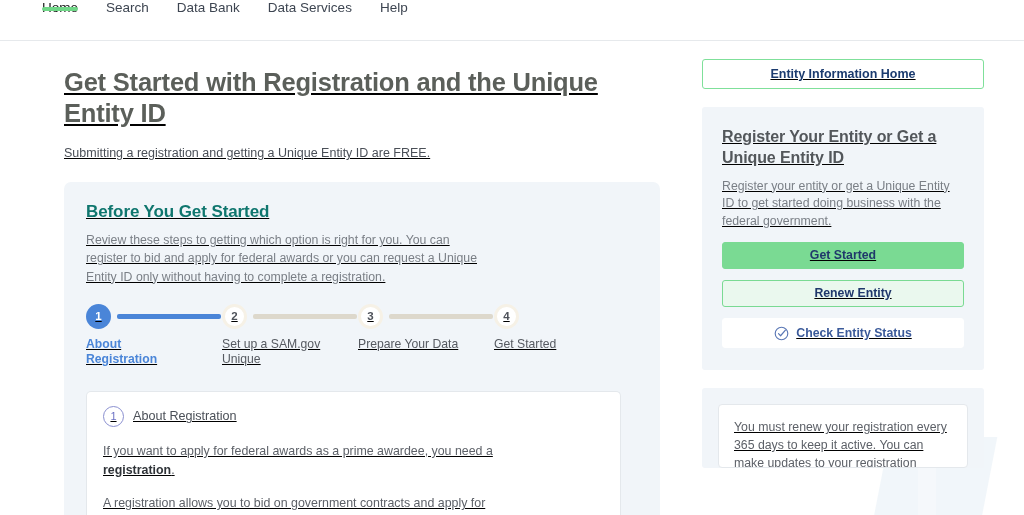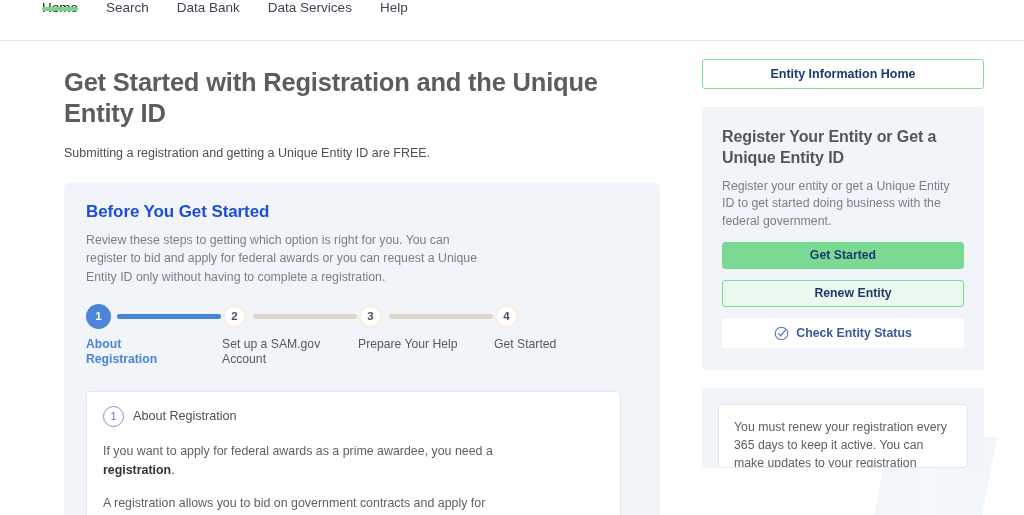--- a/index.html
+++ b/index.html
@@ -43,20 +43,21 @@
     background: #6fd787;
   }
 
   
   .page {
     position: relative;
     width: 1024px;
     height: 474px;
     background: #ffffff;
     overflow: hidden;
+    text-decoration: underline;
   }
   .deco {
     position: absolute;
     right: 36px; bottom: -18px;
     width: 108px; height: 96px;
     background: #eef4f9;
     transform: skewX(-11deg);
     opacity: .85;
     pointer-events: none;
   }
@@ -112,21 +113,21 @@
   
   .panel {
     margin-top: 22px;
     background: #f1f5f9;
     border-radius: 7px;
     padding: 20px 22px 0 22px;
     min-height: 330px;
   }
   .panel-title {
     font-size: 17px;
-    color: #1d4ed8;
+    color: #0f766e;
     font-weight: bold;
     letter-spacing: -.1px;
   }
   .panel-desc {
     margin-top: 9px;
     font-size: 12.3px;
     line-height: 1.48;
     color: #7a7f86;
     max-width: 400px;
   }
@@ -333,29 +334,29 @@
               <div class="bar blue"></div>
             </div>
             <div class="step-label active">About Registration</div>
           </div>
 
           <div class="step s2">
             <div class="step-row">
               <div class="circle todo">2</div>
               <div class="bar grey"></div>
             </div>
-            <div class="step-label">Set up a SAM.gov Account</div>
+            <div class="step-label">Set up a SAM.gov Unique</div>
           </div>
 
           <div class="step s3">
             <div class="step-row">
               <div class="circle todo">3</div>
               <div class="bar grey"></div>
             </div>
-            <div class="step-label">Prepare Your Help</div>
+            <div class="step-label">Prepare Your Data</div>
           </div>
 
           <div class="step s4">
             <div class="step-row">
               <div class="circle todo">4</div>
             </div>
             <div class="step-label">Get Started</div>
           </div>
 
         </div>

